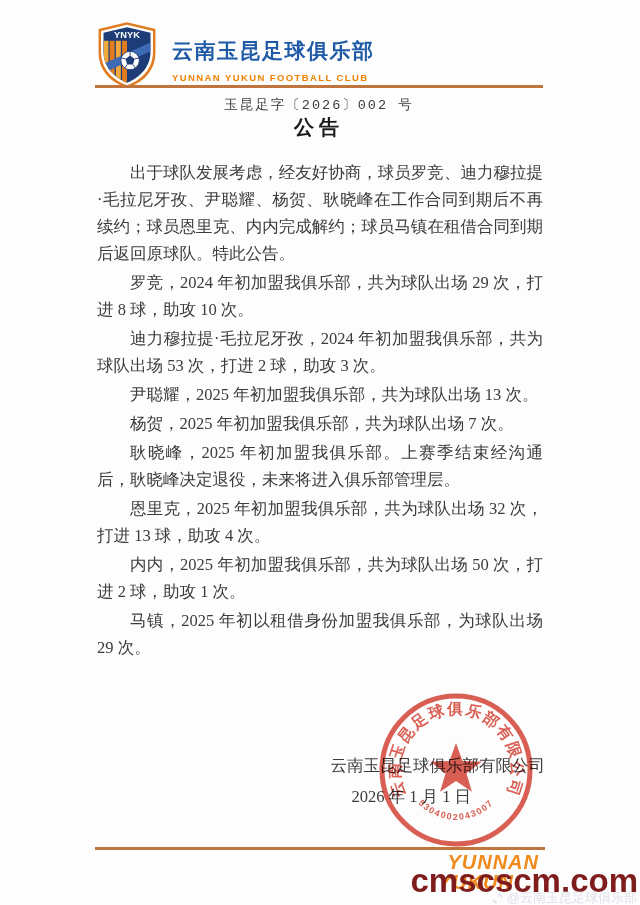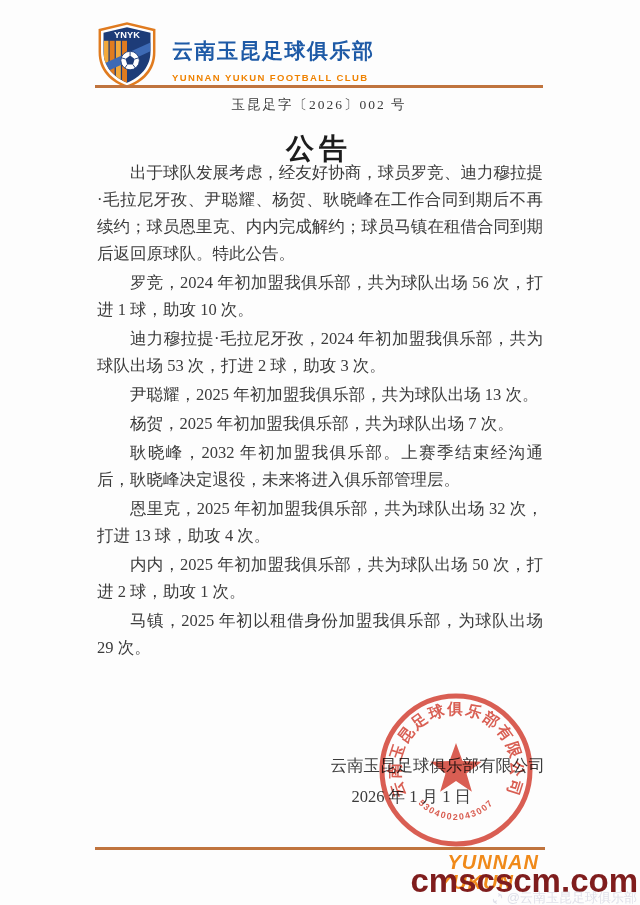--- a/index.html
+++ b/index.html
@@ -37,25 +37,26 @@
   .rule-top {
     position: absolute; left: 95px; top: 85px;
     width: 448px; height: 2.5px; background: #c0743e;
   }
 
   
   .doc-number {
     position: absolute; left: 95px; top: 96px; width: 448px;
     text-align: center; font-size: 13.5px; color: #3a3a3a;
     letter-spacing: 2px;
+    font-family: Liberation Mono, monospace;
   }
   .doc-title {
     position: absolute; left: 95px; top: 114px; width: 448px;
-    text-align: center; font-size: 28px; font-weight: bold;
-    color: #1c1c1c; letter-spacing: 5px; margin-top: 16px;
+    text-align: center; font-size: 20px; font-weight: bold;
+    color: #1c1c1c; letter-spacing: 5px;
   }
 
   
   .body-text {
     position: absolute; left: 95px; top: 157px; width: 450px;
     font-size: 16.5px; line-height: 27px; color: #3b3b3b;
     text-align: justify;
   }
   .body-text p { margin: 2px; text-indent: 2em; }
 
@@ -140,25 +141,25 @@
       <div class="club-en">YUNNAN YUKUN FOOTBALL CLUB</div>
     </div>
   </div>
   <div class="rule-top"></div>
 
   <div class="doc-number">玉昆足字〔2026〕002 号</div>
   <div class="doc-title">公告</div>
 
   <div class="body-text">
     <p>出于球队发展考虑，经友好协商，球员罗竞、迪力穆拉提·毛拉尼牙孜、尹聪耀、杨贺、耿晓峰在工作合同到期后不再续约；球员恩里克、内内完成解约；球员马镇在租借合同到期后返回原球队。特此公告。</p>
-    <p>罗竞，2024 年初加盟我俱乐部，共为球队出场 56 次，打进 1 球，助攻 10 次。</p>
+    <p>罗竞，2024 年初加盟我俱乐部，共为球队出场 29 次，打进 8 球，助攻 10 次。</p>
     <p>迪力穆拉提·毛拉尼牙孜，2024 年初加盟我俱乐部，共为球队出场 53 次，打进 2 球，助攻 3 次。</p>
     <p>尹聪耀，2025 年初加盟我俱乐部，共为球队出场 13 次。</p>
     <p>杨贺，2025 年初加盟我俱乐部，共为球队出场 7 次。</p>
-    <p>耿晓峰，2032 年初加盟我俱乐部。上赛季结束经沟通后，耿晓峰决定退役，未来将进入俱乐部管理层。</p>
+    <p>耿晓峰，2025 年初加盟我俱乐部。上赛季结束经沟通后，耿晓峰决定退役，未来将进入俱乐部管理层。</p>
     <p>恩里克，2025 年初加盟我俱乐部，共为球队出场 32 次，打进 13 球，助攻 4 次。</p>
     <p>内内，2025 年初加盟我俱乐部，共为球队出场 50 次，打进 2 球，助攻 1 次。</p>
     <p>马镇，2025 年初以租借身份加盟我俱乐部，为球队出场 29 次。</p>
   </div>
 
   <div class="signature">
     <div class="sig-company">云南玉昆足球俱乐部有限公司</div>
     <div class="sig-date">2026 年 1 月 1 日</div>
   </div>
 

